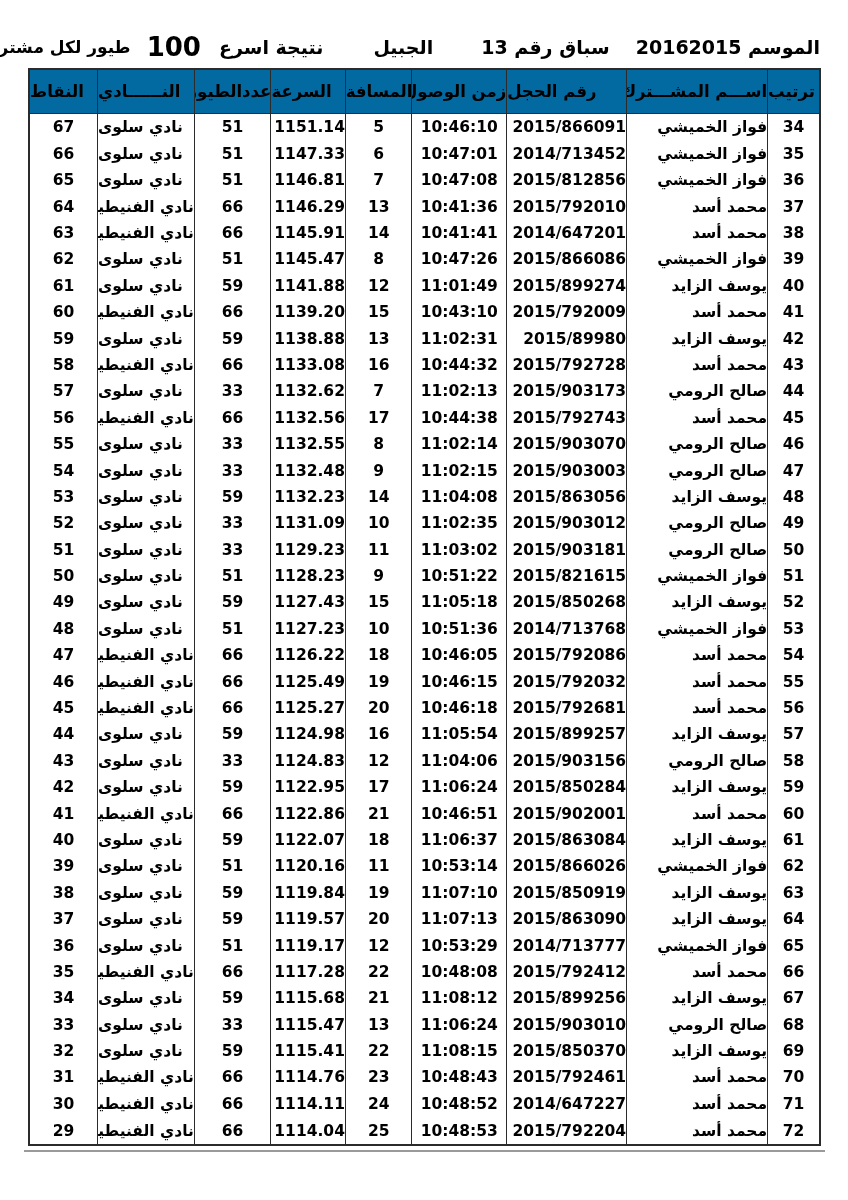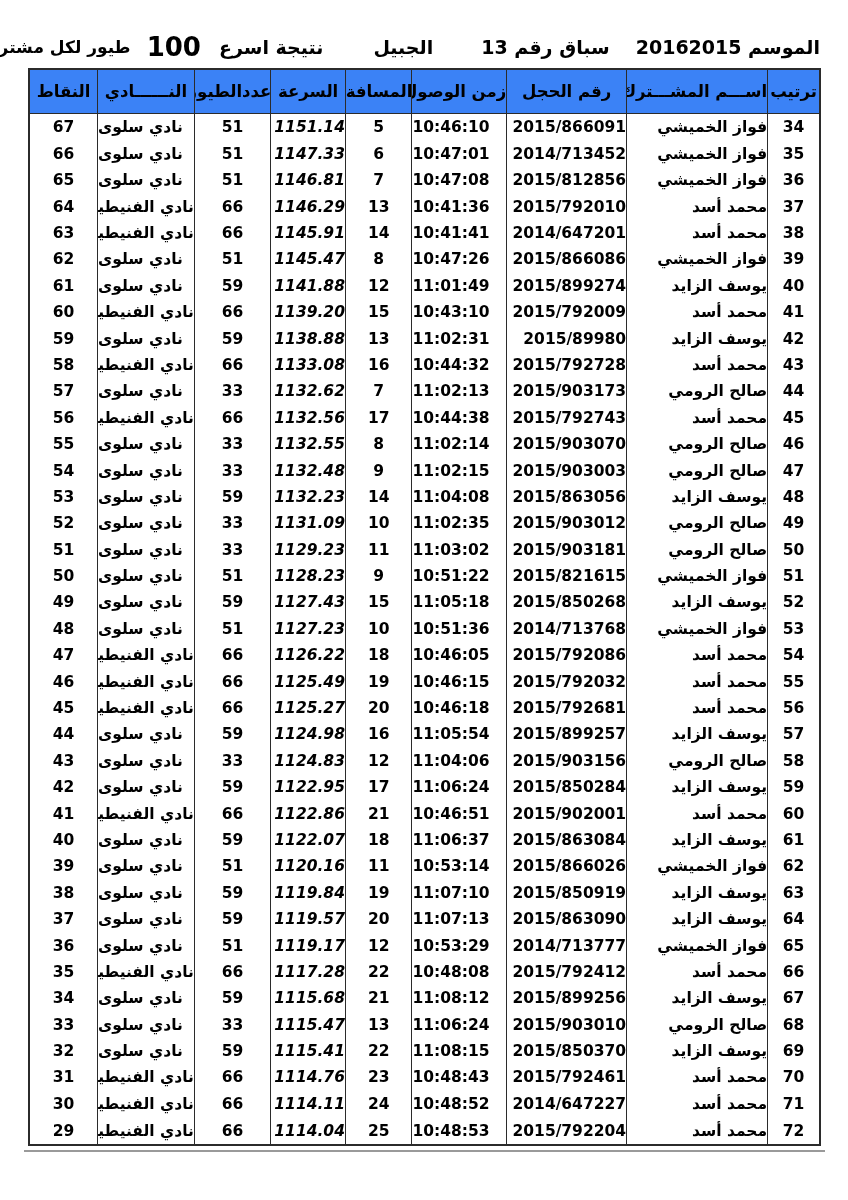--- a/index.html
+++ b/index.html
@@ -43,46 +43,46 @@
   }
   table.results th, table.results td {
     border-left:1px solid #2b2b2b;
     border-right:1px solid #2b2b2b;
     overflow:hidden;
     white-space:nowrap;
     vertical-align:middle;
     padding:0;
   }
   table.results thead th {
-    background:#3b82f6;
+    background:#0369a1;
     border-bottom:1px solid #2b2b2b;
     height:43px;
     font-size:16.5px;
-    text-align:center;
+    text-align:left;
     font-weight:bold;
   }
   table.results tbody td { font-size:15.5px; }
 
   
   .col-rank    { width:52px;  }
   .col-name    { width:140px; }
   .col-ring    { width:119px; }
   .col-arrival { width:94px;  }
   .col-distance{ width:66px;  }
   .col-speed   { width:74px;  }
   .col-birds   { width:76px;  }
   .col-club    { width:96px;  }
   .col-points  { width:68px;  }
 
   td.cell-rank    { text-align:center; font-size:16px; }
   td.cell-name    { text-align:right; font-size:14.5px; }
   td.cell-ring    { text-align:right; padding-left:4px; padding-right:4px; direction:ltr; }
-  td.cell-arrival { text-align:left; padding-left:4px; padding-right:5px; direction:ltr; }
+  td.cell-arrival { text-align:center; padding-left:4px; padding-right:5px; direction:ltr; }
   td.cell-distance{ text-align:center; font-size:15px; }
-  td.cell-speed   { text-align:right; padding-right:4px; direction:ltr;font-style:italic; }
+  td.cell-speed   { text-align:right; padding-right:4px; direction:ltr; }
   td.cell-birds   { text-align:center; }
   td.cell-club    { text-align:left; font-size:13.5px; }
   td.cell-points  { text-align:center; font-size:16px; }
 
   th.head-birds   { font-size:15px; }
   th.head-name    { font-size:16px;margin-top:24px; }
 
   
   .table-shadow {
     position:absolute;

